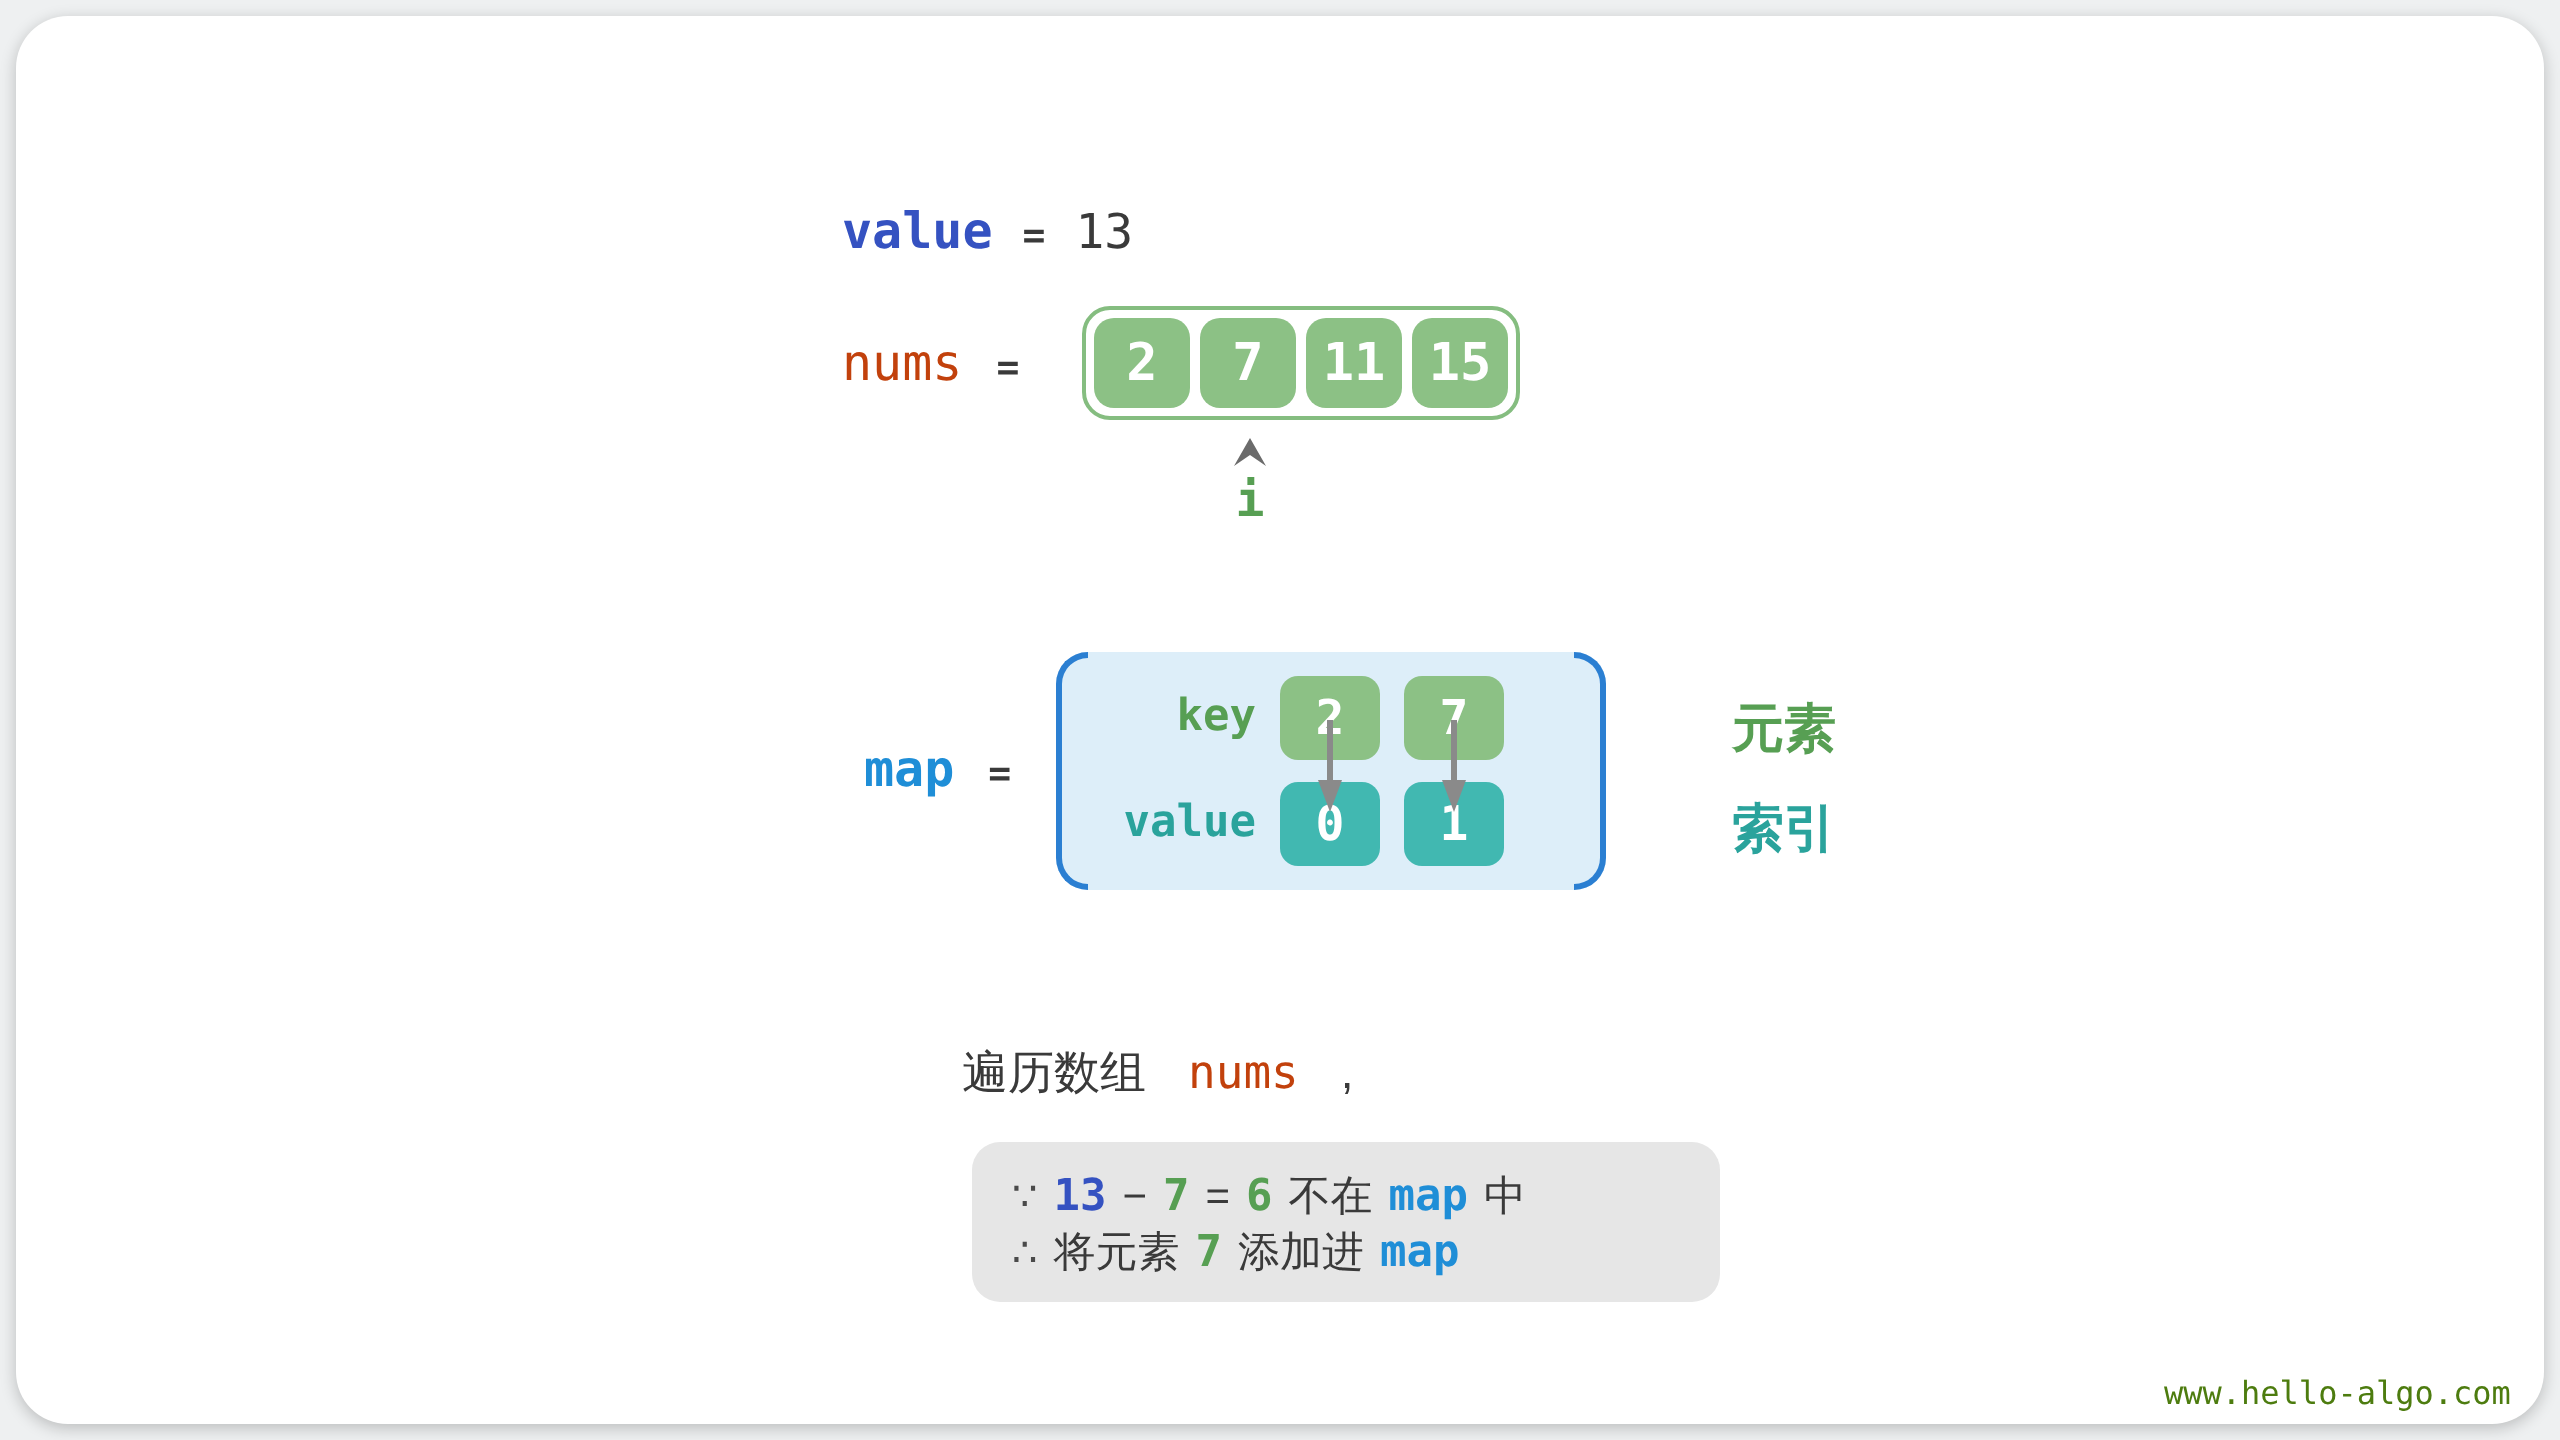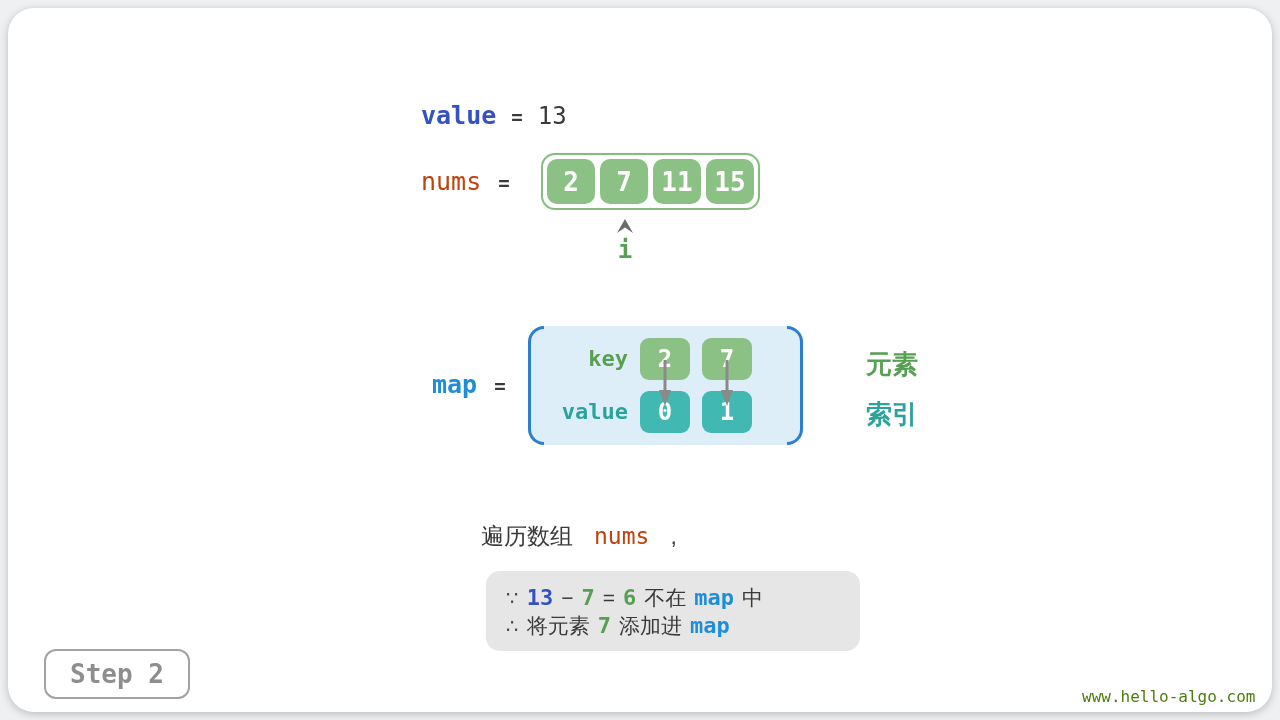--- a/index.html
+++ b/index.html
@@ -179,18 +179,17 @@
       </div>
       <div class="reason-line">
         <span class="sym">∴</span>
         <span>将元素</span>
         <span class="mono m green">7</span>
         <span>添加进</span>
         <span class="mono m azure">map</span>
       </div>
     </div>
 
-    <div class="abs step-badge mono">Step 2</div>
 
     <div class="abs watermark mono">www.hello-algo.com</div>
 
   </div>
 </div>
 
 </body></html>

